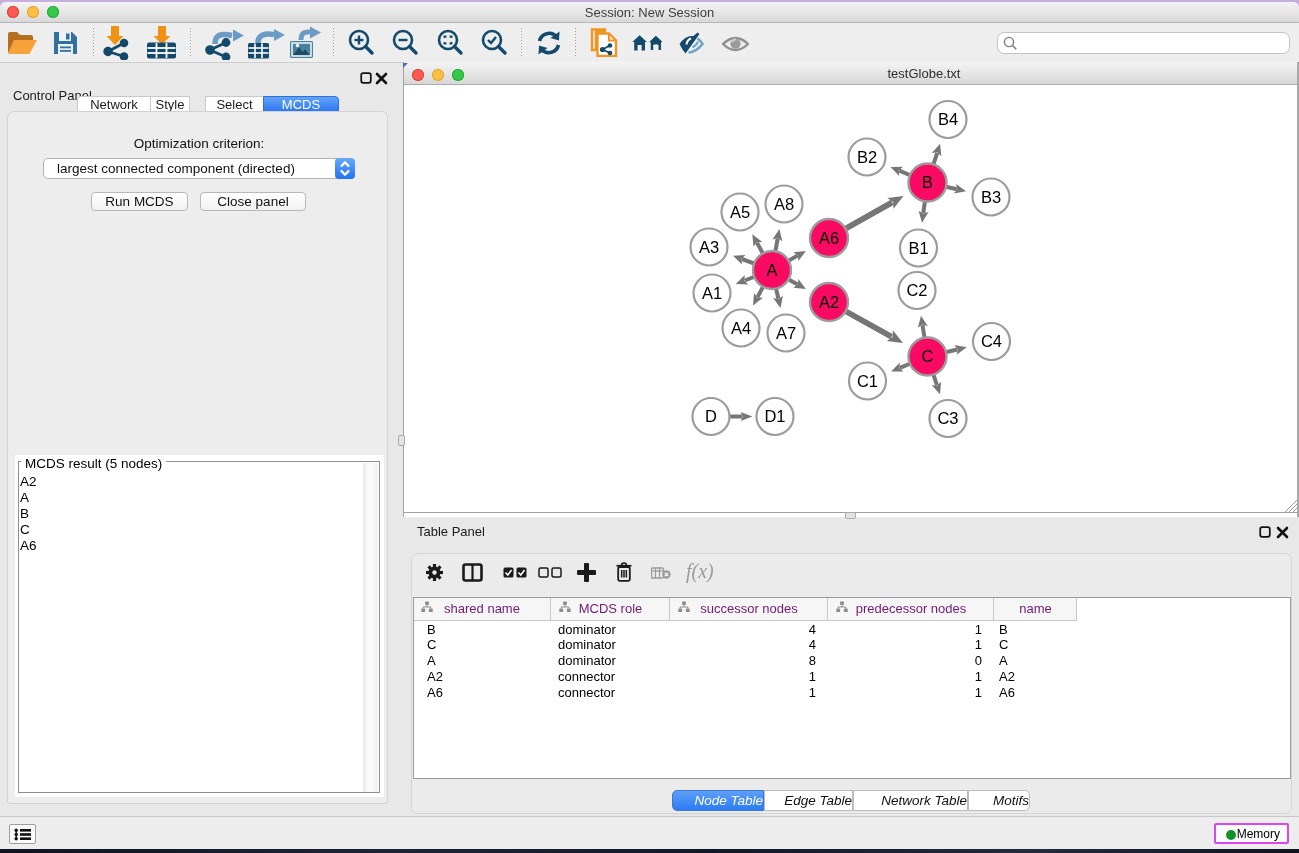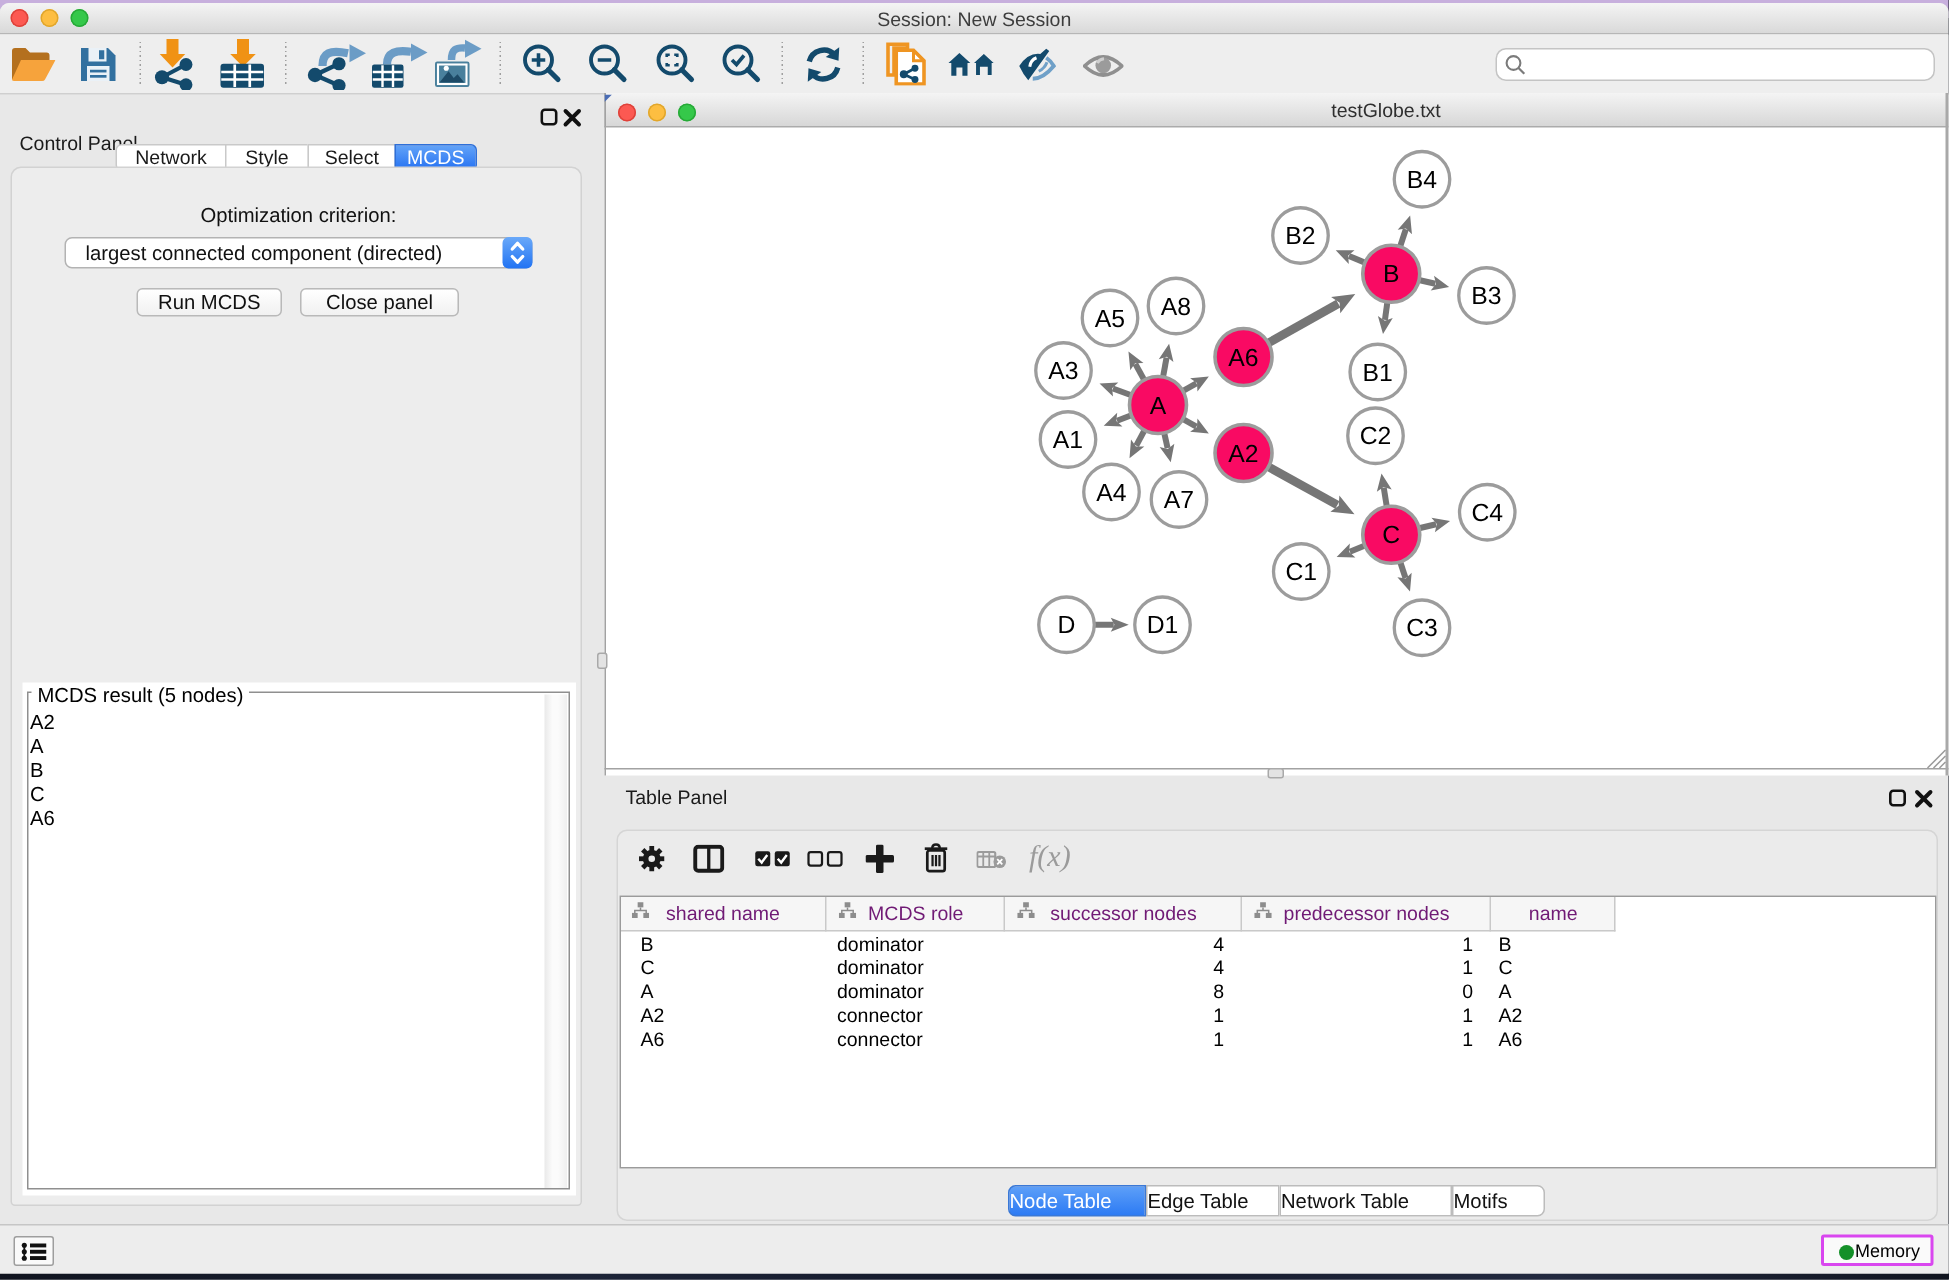--- a/index.html
+++ b/index.html
@@ -37,21 +37,21 @@
 #fnubB { left:845px; top:512px; width:11px; height:7px; background:#e3e3e3; border:1px solid #a9a9a9; border-radius:2px; }
 
 #tptitle { left:417px; top:524px; font-size:13px; color:#1a1a1a; }
 #tpanel { left:411px; top:553px; width:881px; height:261px; background:#ebebeb; border:1px solid #d5d5d5; border-radius:7px; }
 #ttable { left:413px; top:597px; width:878px; height:182px; background:#fff; border:1px solid #9b9b9b; }
 #thead { left:414px; top:598px; width:663px; height:23px; background:#f6f6f6; border-bottom:1px solid #c9c9c9; }
 .th { position:absolute; top:598px; height:23px; border-right:1px solid #c9c9c9; }
 .thlab { position:absolute; top:601px; font-size:13px; color:#701a75; text-align:center; }
 .trow { position:absolute; font-size:13px; color:#000; height:16px; line-height:16px; }
 .num { text-align:right; }
-.seg2 { position:absolute; height:21px; background:#fff; border:1px solid #bcbcbc; font-size:13.5px; color:#111; text-align:left; line-height:19px; }
+.seg2 { position:absolute; height:21px; background:#fff; border:1px solid #bcbcbc; font-size:13.5px; color:#111; text-align:right; line-height:19px;font-style:italic; }
 .seg2.sel { background:linear-gradient(#5d9ff8,#2d7bf4); color:#fff; border-color:#3a78d6; }
 
 #statusbar { left:0; top:816px; width:1299px; height:33px; background:#ededed; border-top:1px solid #c6c6c6; }
 #listbtn { left:9px; top:824px; width:27px; height:20px; background:#fafafa; border:1px solid #9e9e9e; border-radius:2px; }
 #membtn { left:1214px; top:823px; width:75px; height:21px; background:#fafafa; border:2px solid #d946ef; border-radius:2px; font-size:12px; color:#000; line-height:19px; text-align:right; padding-right:7px; }
 #memdot { position:absolute; left:10px; top:5px; width:10px; height:10px; border-radius:50%; background:#149029; }
 .icon { position:absolute; }
 </style>
 </head>
 <body>
@@ -218,23 +218,23 @@
 </svg>
 
 <div id="cptitle">Control Panel</div>
 <svg class="icon" style="left:360px;top:72px;" width="12" height="12" viewBox="0 0 12 12">
  <rect x="1.2" y="1.2" width="9.6" height="9.6" rx="2" fill="none" stroke="#111" stroke-width="1.7"></rect>
 </svg>
 <svg class="icon" style="left:375px;top:72px;" width="13" height="13" viewBox="0 0 13 13">
  <path d="M2 2 L11 11 M11 2 L2 11" stroke="#111" stroke-width="2.6" stroke-linecap="round"></path>
 </svg>
 <div class="seg" style="left:77px;top:96px;width:74px;border-radius:4px 0 0 4px;">Network</div>
-<div class="seg" style="left:150px;top:96px;width:56px;">Style</div>
+<div class="seg" style="left:150px;top:96px;width:40px;">Style</div>
 <div class="seg" style="left:205px;top:96px;width:59px;">Select</div>
-<div class="seg sel" style="left:263px;top:96px;width:55px;border-radius:0 4px 4px 0;">MCDS</div>
+<div class="seg sel" style="left:263px;top:96px;width:76px;border-radius:0 4px 4px 0;">MCDS</div>
 <div id="mcdspanel"></div>
 <div id="optlabel">Optimization criterion:</div>
 <div id="dropdown">largest connected component (directed)
   <div id="ddbtn">
     <svg width="20" height="21" viewBox="0 0 20 21" style="position:absolute;left:0;top:0;">
       <path d="M6.5 8 L10 4.2 L13.5 8" fill="none" stroke="#fff" stroke-width="2.2" stroke-linecap="round" stroke-linejoin="round"></path>
       <path d="M6.5 13 L10 16.8 L13.5 13" fill="none" stroke="#fff" stroke-width="2.2" stroke-linecap="round" stroke-linejoin="round"></path>
     </svg>
   </div>
 </div>

